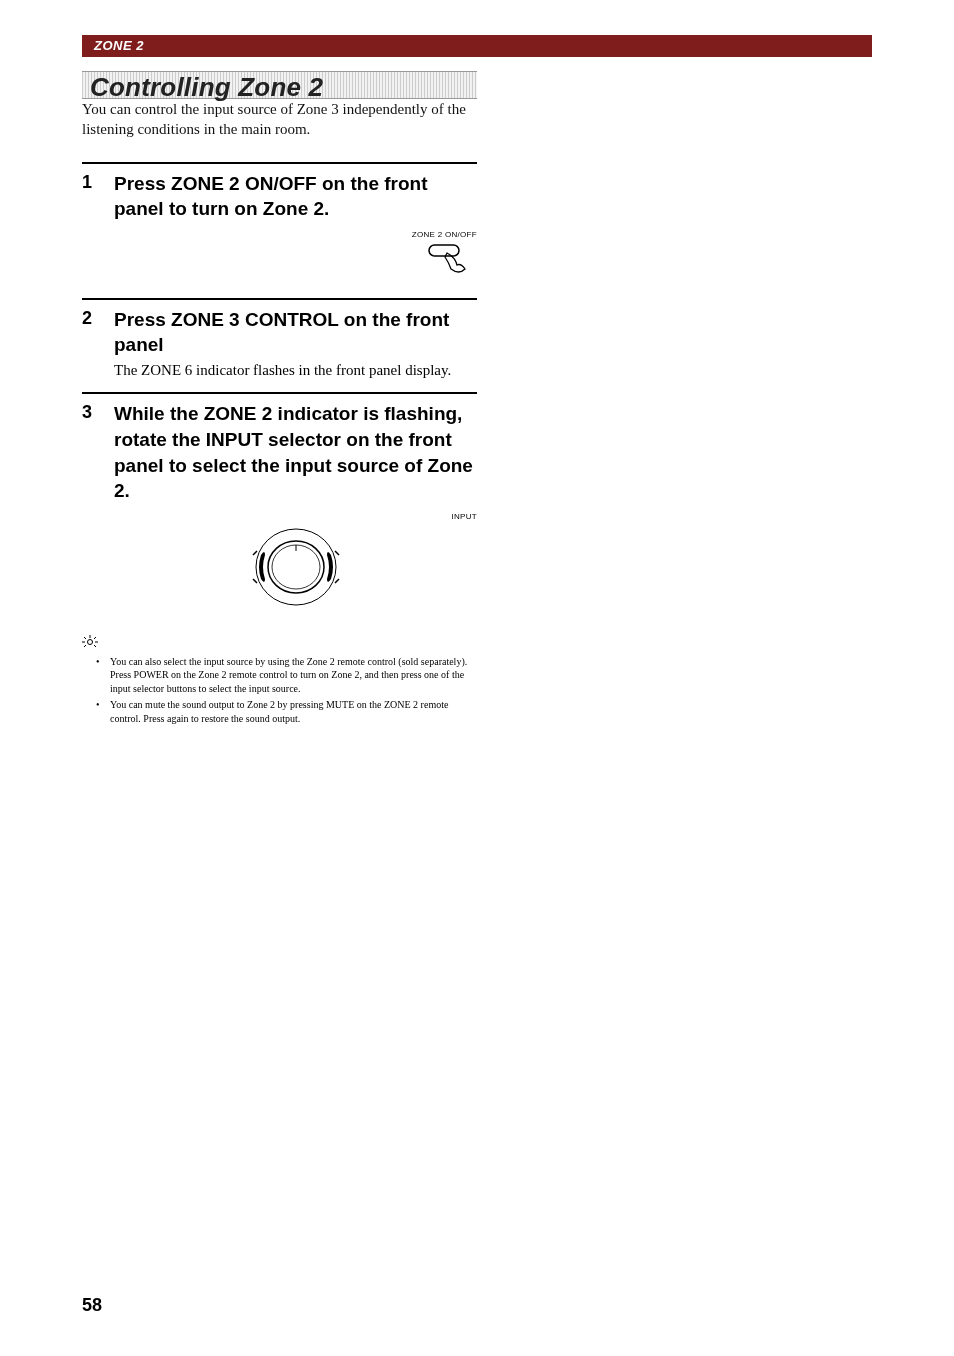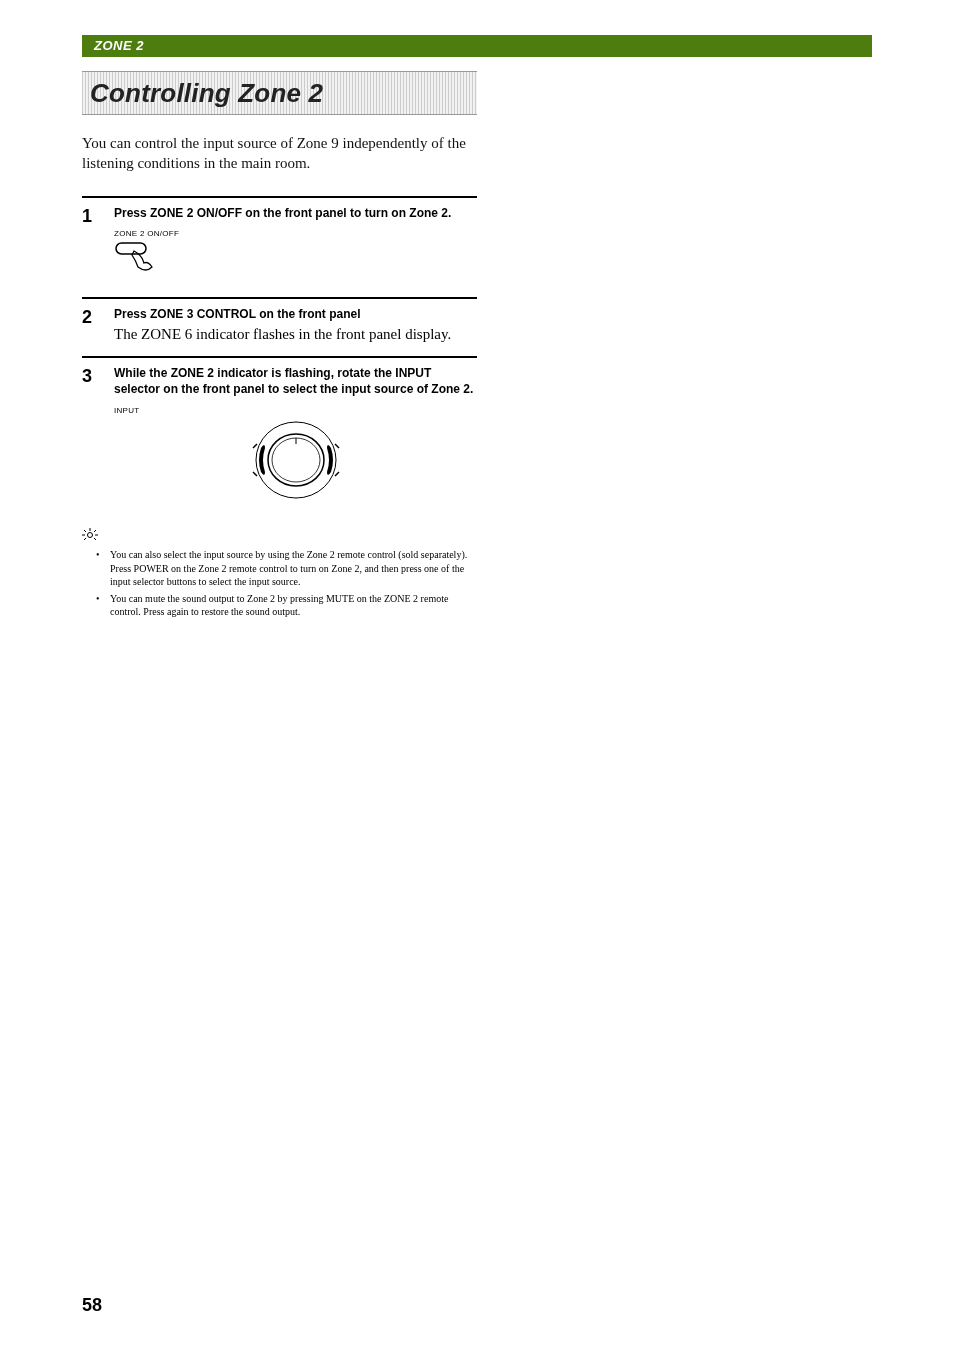--- a/index.html
+++ b/index.html
@@ -1,28 +1,28 @@
 <!DOCTYPE html>
 <html><head>
 <meta charset="utf-8">
 <style>
 *{margin:0;padding:0;box-sizing:border-box}
 body{background:#fff;font-family:Georgia,"Times New Roman",serif;width:954px;min-height:1356px;position:relative;padding:35px 82px 40px 82px}
-.black-bar{background:#4d7c0f;height:22px;width:100%;position:relative;margin-bottom:14px}
+.black-bar{background:#7f1d1d;height:22px;width:100%;position:relative;margin-bottom:14px}
 .black-bar span{color:#fff;font-family:Arial,Helvetica,sans-serif;font-weight:bold;font-size:13px;font-style:italic;position:absolute;left:12px;top:3px;letter-spacing:.5px}
-.title-box{width:395px;height:44px;position:relative;margin-bottom:18px;margin-left:0;border-top:1.5px solid #999;border-bottom:1.5px solid #999;background:repeating-linear-gradient(90deg,#ccc 0,#ccc 1px,#f2f2f2 1px,#f2f2f2 3px);display:flex;align-items:center}
+.title-box{width:395px;height:28px;position:relative;margin-bottom:0;margin-left:0;border-top:1.5px solid #999;border-bottom:1.5px solid #999;background:repeating-linear-gradient(90deg,#ccc 0,#ccc 1px,#f2f2f2 1px,#f2f2f2 3px);display:flex;}
 .title-box h1{font-family:Arial,Helvetica,sans-serif;font-weight:bold;font-style:italic;font-size:26px;color:#222;padding-left:8px;letter-spacing:.2px}
 .intro{font-size:15px;color:#111;line-height:1.35;width:395px;margin-bottom:22px}
 .step-rule{border:none;border-top:2px solid #000;width:395px;margin:0}
 .step{width:395px;display:flex;padding-top:7px;padding-bottom:12px}
 .step-num{font-family:Arial,Helvetica,sans-serif;font-weight:bold;font-size:18px;width:32px;flex-shrink:0;padding-top:1px}
 .step-body{flex:1;font-size:15px;line-height:1.35}
-.step-body .hd{font-family:Arial,Helvetica,sans-serif;font-weight:bold;font-size:12px;line-height:1.35;margin-bottom:2px}
+.step-body .hd{font-family:Arial,Helvetica,sans-serif;font-weight:bold;font-size:19px;line-height:1.35;margin-bottom:2px}
 .step-body .sub{font-family:Georgia,serif;font-size:15px;line-height:1.35}
-.diagram{text-align:left;margin:8px 0 4px 0}
+.diagram{text-align:right;margin:8px 0 4px 0}
 .diagram .lbl{font-family:Arial,Helvetica,sans-serif;font-size:8px;letter-spacing:.3px;margin-bottom:2px}
 .press-btn{display:inline-block}
 .press-btn svg{display:block;margin:0 auto}
 .dial svg{display:block;margin:0 auto}
 .tip-icon{font-size:15px;margin-top:10px;margin-bottom:2px}
 .tips{width:395px;font-family:Liberation Serif, serif;font-size:10px;line-height:1.35;padding-left:14px}
 .tips li{list-style:none;position:relative;padding-left:14px;margin-bottom:3px}
 .tips li:before{content:"•";position:absolute;left:0;top:0}
 .page-num{position:absolute;left:82px;bottom:40px;font-family:Arial,Helvetica,sans-serif;font-weight:bold;font-size:18px}
 </style>
@@ -30,21 +30,21 @@
 <body>
 
 <div class="black-bar">
   <span>ZONE 2</span>
 </div>
 
 <div class="title-box">
   <h1>Controlling Zone 2</h1>
 </div>
 
-<p class="intro">You can control the input source of Zone 9 independently of the listening conditions in the main room.</p>
+<p class="intro">You can control the input source of Zone 3 independently of the listening conditions in the main room.</p>
 
 <hr class="step-rule">
 <div class="step">
   <div class="step-num">1</div>
   <div class="step-body">
     <div class="hd">Press ZONE 2 ON/OFF on the front panel to turn on Zone 2.</div>
     <div class="diagram">
       <div class="lbl">ZONE 2 ON/OFF</div>
       <span class="press-btn">
         <svg width="50" height="34" viewBox="0 0 50 34">

